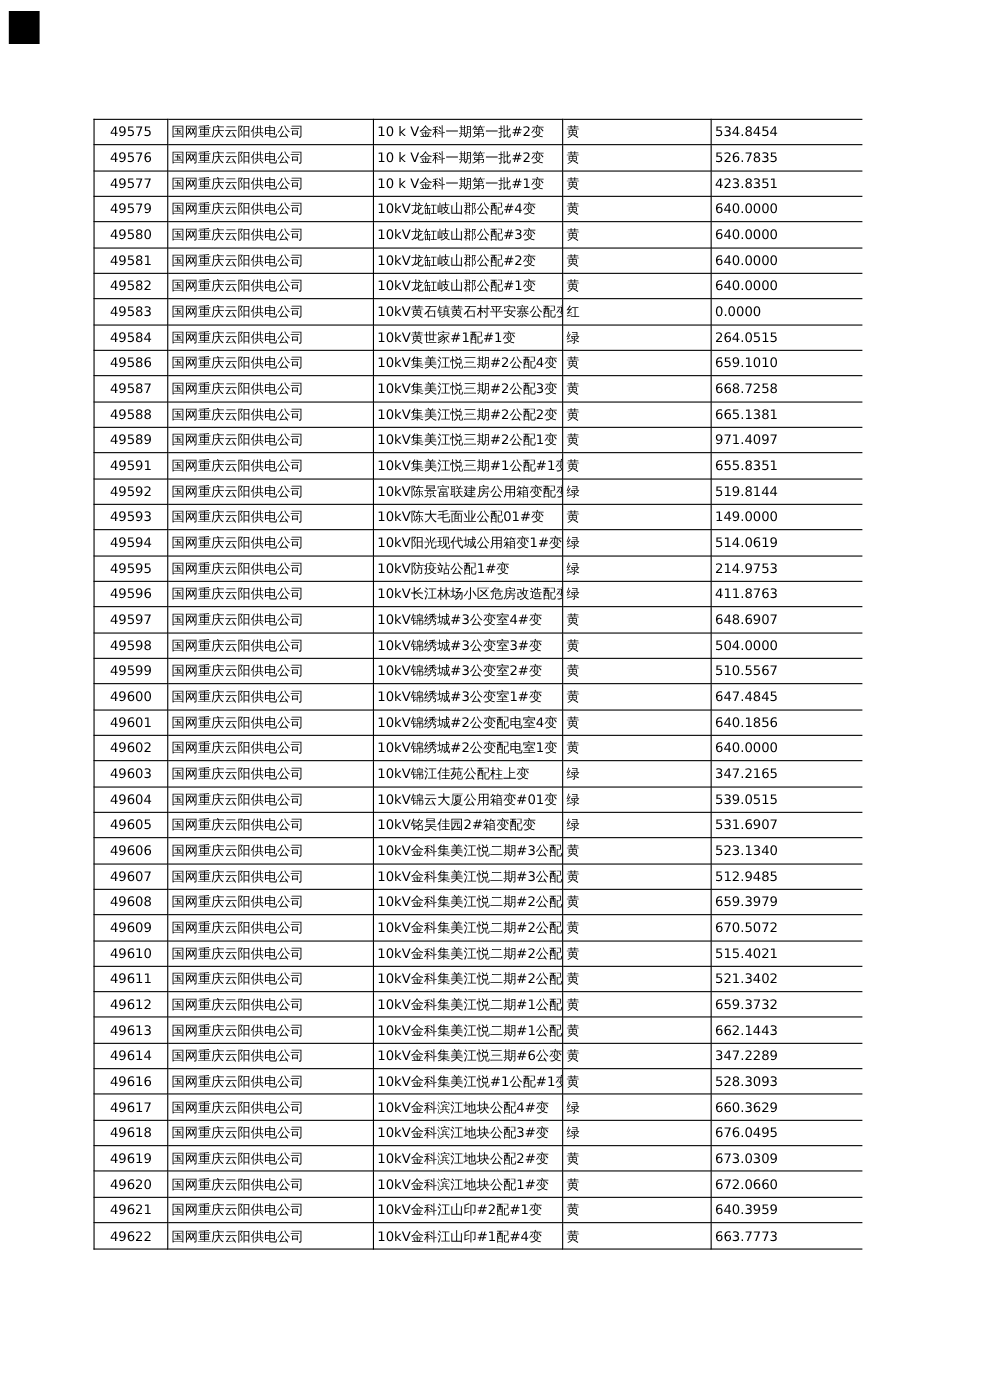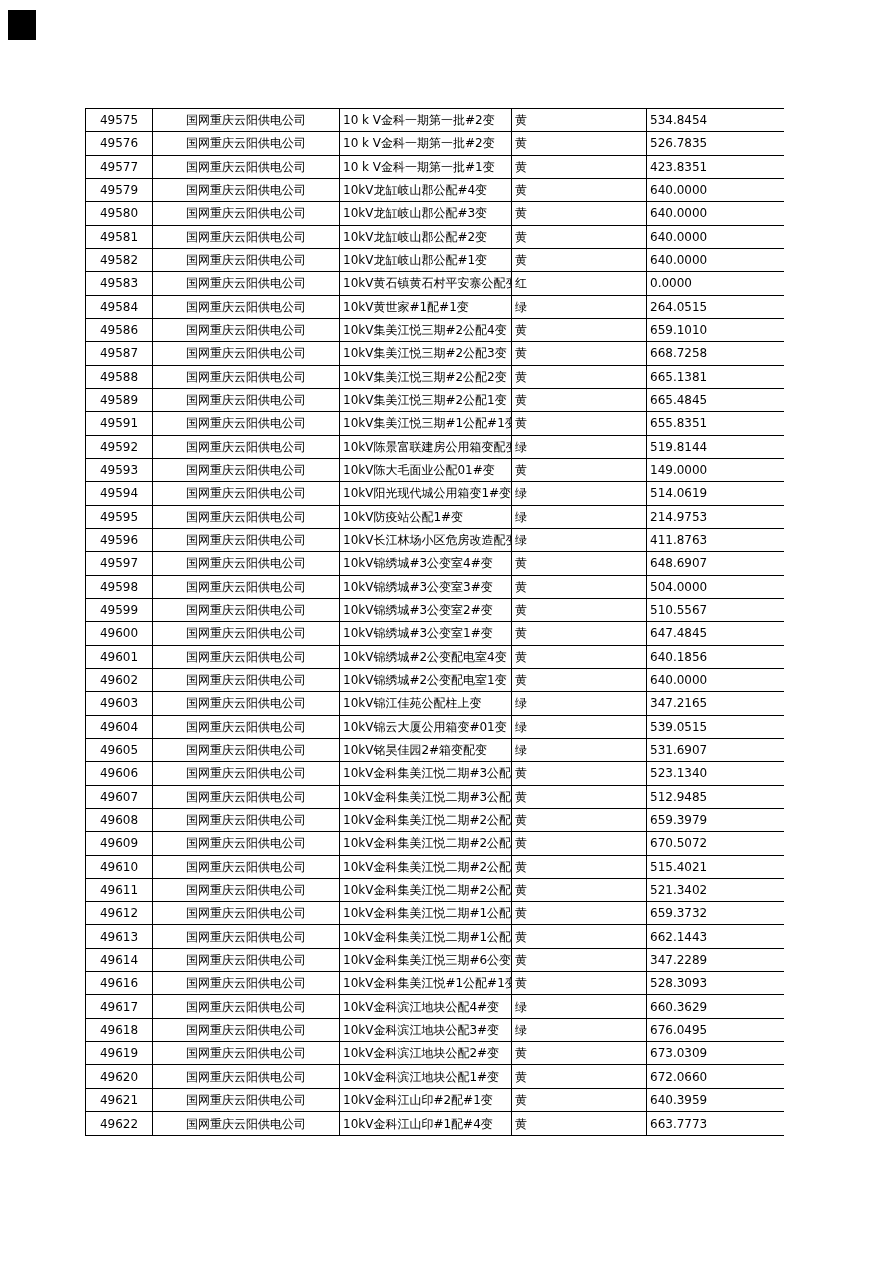--- a/index.html
+++ b/index.html
@@ -37,21 +37,21 @@
   table.data-table td {
     border: 1px solid #000000;
     padding: 0 3px;
     height: 20px;
     line-height: 20px;
     white-space: nowrap;
     overflow: hidden;
     vertical-align: middle;
   }
   td.col-id     { width: 60px;  text-align: center; }
-  td.col-company{ width: 180px; text-align: center; padding-left: 5px; }
+  td.col-company{ width: 180px; text-align: left; padding-left: 5px; }
   td.col-name   { width: 165px; text-align: left; padding-left: 4px; margin-left: 17px; }
   td.col-status { width: 128px; text-align: left; padding-left: 3px; }
   td.col-value  { width: 168px; text-align: left; }
 </style>
 </head>
 <body>
 
 <div class="page">
 
   <div class="corner-marker"></div>
@@ -140,21 +140,21 @@
           <td class="col-company">国网重庆云阳供电公司</td>
           <td class="col-name">10kV集美江悦三期#2公配2变</td>
           <td class="col-status">黄</td>
           <td class="col-value">665.1381</td>
         </tr>
         <tr>
           <td class="col-id">49589</td>
           <td class="col-company">国网重庆云阳供电公司</td>
           <td class="col-name">10kV集美江悦三期#2公配1变</td>
           <td class="col-status">黄</td>
-          <td class="col-value">665.4845</td>
+          <td class="col-value">971.4097</td>
         </tr>
         <tr>
           <td class="col-id">49591</td>
           <td class="col-company">国网重庆云阳供电公司</td>
           <td class="col-name">10kV集美江悦三期#1公配#1变</td>
           <td class="col-status">黄</td>
           <td class="col-value">655.8351</td>
         </tr>
         <tr>
           <td class="col-id">49592</td>

